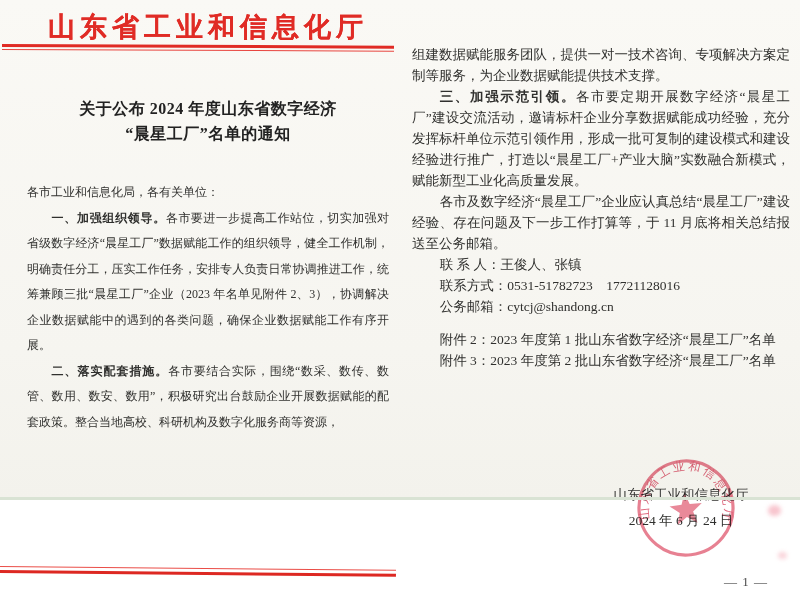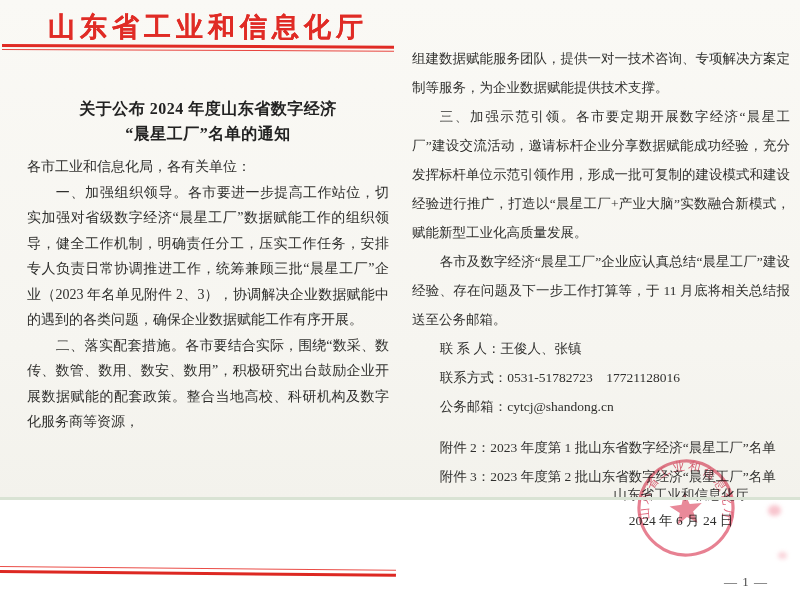--- a/index.html
+++ b/index.html
@@ -14,32 +14,32 @@
     text-shadow:0 0 .4px #e02b25;}
   .rule{position:absolute;}
   .rule-top{left:2px;top:44px;width:392px;transform:rotate(.25deg);transform-origin:left center;}
   .rule-top .thick{height:2.6px;background:#e02b25;}
   .rule-top .thin{height:1.2px;background:#e8453f;margin-top:2px;}
   .rule-bottom{left:0;top:566px;width:396px;transform:rotate(.55deg);transform-origin:left center;}
   .rule-bottom .thin{height:1.4px;background:#ea4d47;}
   .rule-bottom .thick{height:2.8px;background:#dd2822;margin-top:2.5px;}
   .doc-title{position:absolute;left:0;top:88px;width:100%;text-align:center;
     font-size:16px;font-weight:bold;line-height:25px;letter-spacing:.5px;color:#222;}
-  .body-text{position:absolute;left:1px;top:146px;width:362px;
-    font-size:14px;line-height:25.5px;text-align:justify;text-justify:inter-character;
+  .body-text{position:absolute;left:1px;top:172px;width:362px;
+    font-size:12px;line-height:25.5px;text-align:justify;text-justify:inter-character;
     color:#30302e;}
   p{margin:0;padding:0;}
   .para{text-indent:2.05em;}
   .noindent{text-indent:0;}
-  .head{font-weight:normal;font-family:"Liberation Sans","DejaVu Sans",sans-serif;
+  .head{font-weight:bold;font-family:"Liberation Sans","DejaVu Sans",sans-serif;
     letter-spacing:.3px;}
   
   .page-right{position:absolute;left:412px;top:44px;width:380px;height:548px;}
   .body-text-r{position:absolute;left:0;top:0;width:378px;
-    font-size:13.5px;line-height:29px;text-align:justify;text-justify:inter-character;
+    font-size:13.5px;line-height:21px;text-align:justify;text-justify:inter-character;
     color:#30302e;}
   .attachments{margin-top:12px;text-indent:2.05em;}
   .attachments p{text-indent:2.05em;}
   .signature{position:absolute;right:26px;top:438px;width:170px;text-align:center;
     font-size:13.5px;line-height:26px;color:#30302e;}
   
   .seal{position:absolute;left:222px;top:412px;width:104px;height:104px;
     transform:rotate(-6deg);mix-blend-mode:multiply;opacity:.82;}
   .smudge{position:absolute;border-radius:50%;background:#ef7e92;filter:blur(2px);
     mix-blend-mode:multiply;}

